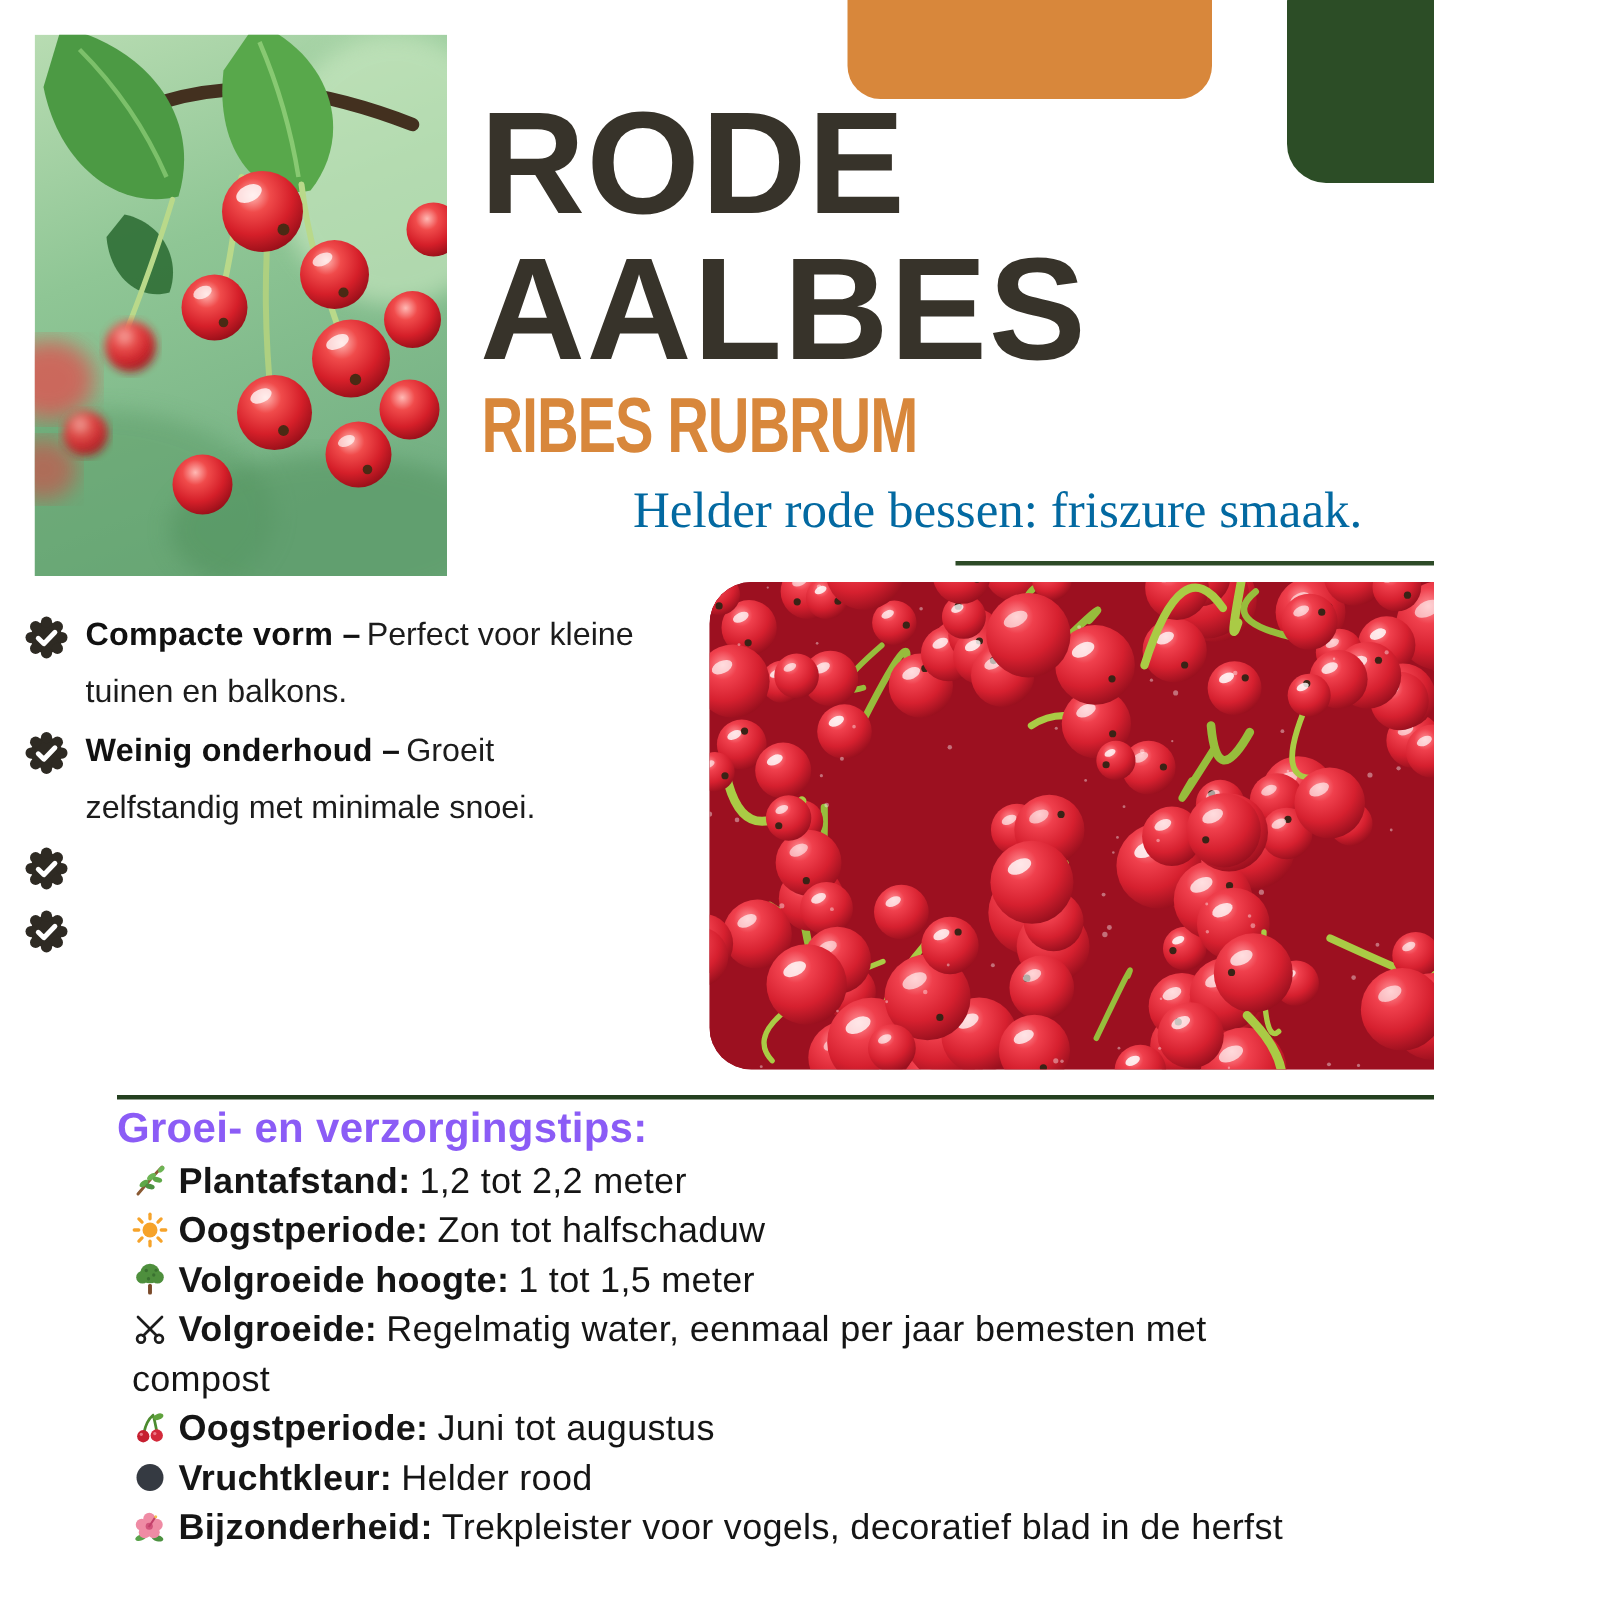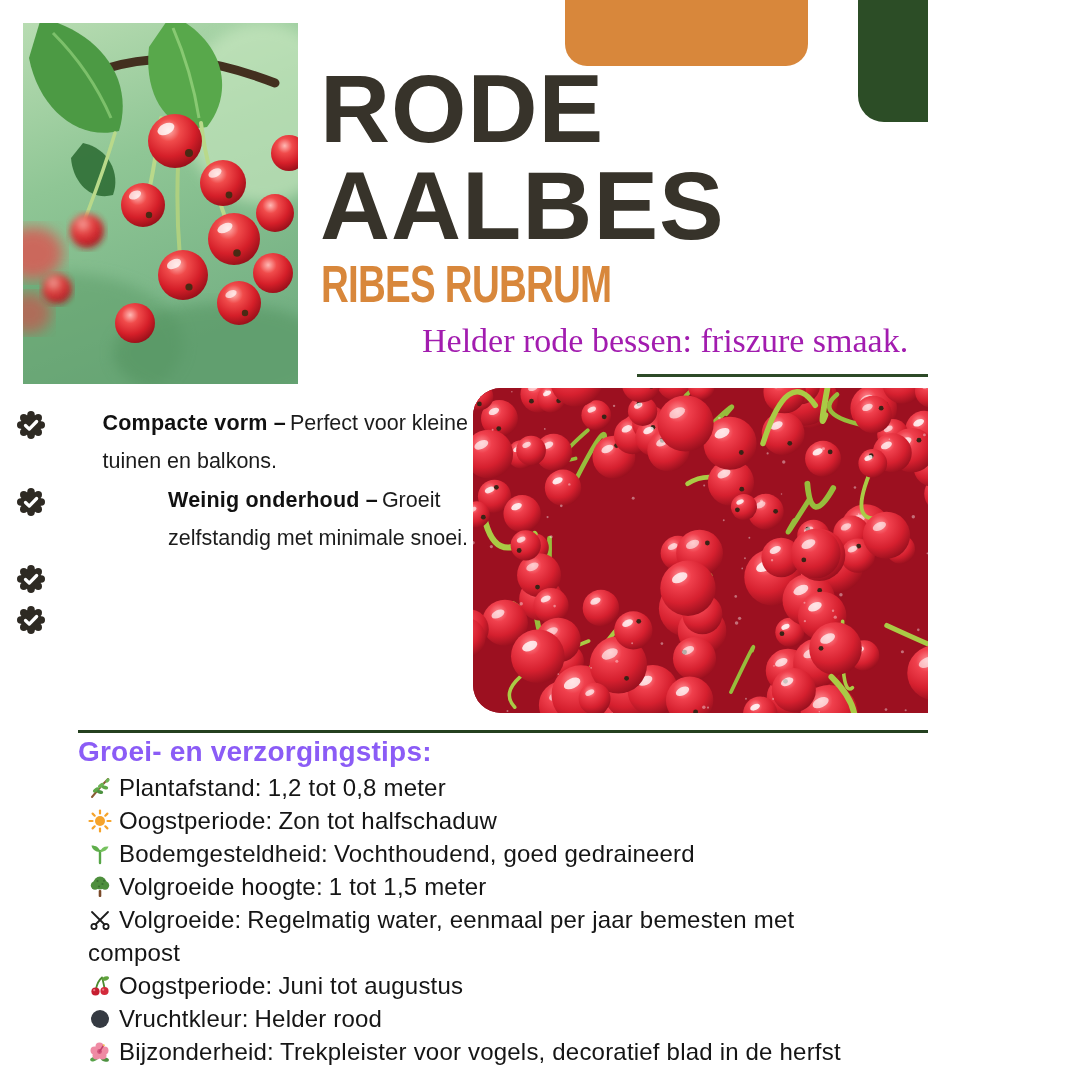--- a/index.html
+++ b/index.html
@@ -1,55 +1,55 @@
 <!DOCTYPE html>
 <html><head>
 <meta charset="utf-8">
 <style>
   html,body{margin:0;padding:0;background:#ffffff;}
   .canvas{position:relative;width:928px;height:1080px;background:#ffffff;overflow:hidden;
-          font-family:"Liberation Sans",sans-serif;color:#141414;}
+          font-family:"Liberation Sans",sans-serif;color:#141414;padding-left:28px;}
 
   
   .shape-orange{position:absolute;left:565px;top:-24px;width:243px;height:90px;
                 border-radius:22px;background:#d8873b;}
   .shape-green{position:absolute;left:858px;top:-24px;width:190px;height:146px;
                border-radius:26px;background:#2c4d26;}
 
   
   .photo-left{position:absolute;left:23px;top:23px;width:275px;height:361px;overflow:hidden;}
   .photo-right{position:absolute;left:473px;top:388px;width:564px;height:325px;
                border-radius:28px;overflow:hidden;background:#9c1020;}
   .photo-left svg,.photo-right svg{display:block;}
 
   
   .title{position:absolute;left:320px;top:60px;line-height:97px;font-weight:800;
          font-size:97px;letter-spacing:1px;color:#37332a;}
   .species{position:absolute;left:321px;top:254px;font-weight:700;font-size:52px;
            color:#d8873b;transform:scaleX(0.74);transform-origin:left top;
            letter-spacing:-1px;white-space:nowrap;}
   .tagline{position:absolute;left:422px;top:322px;font-family:"Liberation Serif",serif;
-           font-size:34px;color:#a21caf;white-space:nowrap;}
+           font-size:34px;color:#0369a1;white-space:nowrap;}
   .tagline-rule{position:absolute;left:637px;top:374px;width:333px;height:3px;background:#2d4a27;}
 
   
   .features{position:absolute;left:16px;top:404px;width:452px;}
-  .feature{display:flex;margin-bottom:1px;justify-content:space-between;}
+  .feature{display:flex;gap:11px;margin-bottom:1px;}
   .feature-icon{flex:0 0 30px;padding-top:6px;}
   .feature-text{font-size:21.5px;line-height:38px;color:#1c1c1c;white-space:pre-wrap;}
   .feature-text b{font-weight:700;color:#111;margin-right:4px;letter-spacing:0.2px;}
 
   
   .tips-rule{position:absolute;left:78px;top:730px;width:910px;height:3px;background:#24401f;}
   .tips-title{position:absolute;left:78px;top:736px;width:910px;text-align:left;
               font-size:28px;font-weight:800;letter-spacing:0.2px;color:#8b5cf6;}
   .tips{position:absolute;left:88px;top:771px;width:912px;}
   .tip{font-size:24px;line-height:33px;color:#151515;letter-spacing:0.2px;}
   .tip .tip-icon{display:inline-block;width:24px;height:24px;vertical-align:-4px;margin-right:7px;}
-  .tip b{font-weight:400;margin-right:6px;}
+  .tip b{font-weight:700;margin-right:6px;}
   .tip-value{white-space:pre-wrap;}
 </style>
 </head>
 <body>
 
 <div class="canvas">
 
   <div class="photo-left">
     <svg width="275" height="361" viewBox="0 0 275 361">
       <defs>
@@ -619,45 +619,37 @@
   <div class="tips">
     <div class="tip">
       <span class="tip-icon">
         <svg width="24" height="24" viewBox="0 0 24 24">
           <path d="M4 21 C9 15 14 9 20 3" stroke="#8a5a33" stroke-width="2" fill="none" stroke-linecap="round"></path>
           <ellipse cx="8" cy="14" rx="3.4" ry="1.9" fill="#5fa848" transform="rotate(-35 8 14)"></ellipse>
           <ellipse cx="13" cy="9.5" rx="3.4" ry="1.9" fill="#6db454" transform="rotate(-35 13 9.5)"></ellipse>
           <ellipse cx="12" cy="16" rx="3.2" ry="1.8" fill="#4c9140" transform="rotate(15 12 16)"></ellipse>
           <ellipse cx="17" cy="11.5" rx="3.2" ry="1.8" fill="#5fa848" transform="rotate(15 17 11.5)"></ellipse>
           <ellipse cx="19.5" cy="4.5" rx="2.6" ry="1.6" fill="#6db454" transform="rotate(-45 19.5 4.5)"></ellipse>
-        </svg></span><b>Plantafstand:</b><span class="tip-value">1,2 tot 0,8 meter</span>
+        </svg></span><b>Plantafstand:</b><span class="tip-value">1,2 tot 2,2 meter</span>
     </div>
     <div class="tip">
       <span class="tip-icon">
         <svg width="24" height="24" viewBox="0 0 24 24">
           <circle cx="12" cy="12" r="5" fill="#f6a32a"></circle>
           <g stroke="#f6a32a" stroke-width="2.2" stroke-linecap="round">
             <line x1="12" y1="1.5" x2="12" y2="4.5"></line>
               <line x1="12" y1="19.5" x2="12" y2="22.5"></line>
             <line x1="1.5" y1="12" x2="4.5" y2="12"></line>
               <line x1="19.5" y1="12" x2="22.5" y2="12"></line>
             <line x1="4.6" y1="4.6" x2="6.7" y2="6.7"></line>
               <line x1="17.3" y1="17.3" x2="19.4" y2="19.4"></line>
             <line x1="4.6" y1="19.4" x2="6.7" y2="17.3"></line>
               <line x1="17.3" y1="6.7" x2="19.4" y2="4.6"></line>
           </g>
         </svg></span><b>Oogstperiode:</b><span class="tip-value">Zon tot halfschaduw</span>
-    </div>
-    <div class="tip">
-      <span class="tip-icon">
-        <svg width="24" height="24" viewBox="0 0 24 24">
-          <path d="M12 21 C12 15 12 12 12 9" stroke="#56a546" stroke-width="2.4" fill="none" stroke-linecap="round"></path>
-          <path d="M12 10 C7 10 4 7 3.5 3.5 C8 3.5 11.5 5.5 12 10 Z" fill="#5fae4b"></path>
-          <path d="M12 10 C16.5 10 19.5 7.5 20.5 4.5 C16 4 13 6 12 10 Z" fill="#76c25e"></path>
-        </svg></span><b>Bodemgesteldheid:</b><span class="tip-value">Vochthoudend, goed gedraineerd</span>
     </div>
     <div class="tip">
       <span class="tip-icon">
         <svg width="24" height="24" viewBox="0 0 24 24">
           <rect x="10.7" y="15" width="2.6" height="7" rx="1" fill="#7a4a2a"></rect>
           <circle cx="12" cy="8" r="6.5" fill="#4e8f3d"></circle>
           <circle cx="7" cy="10.5" r="4.2" fill="#4e8f3d"></circle>
             <circle cx="17" cy="10.5" r="4.2" fill="#4e8f3d"></circle>
           <circle cx="9.5" cy="6" r="1.1" fill="#3a7030"></circle>
             <circle cx="14.5" cy="9" r="1.1" fill="#3a7030"></circle>

